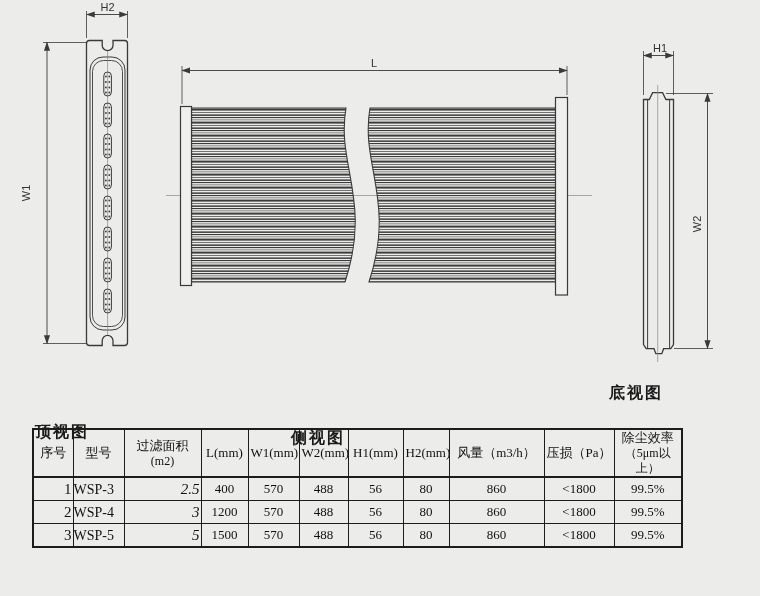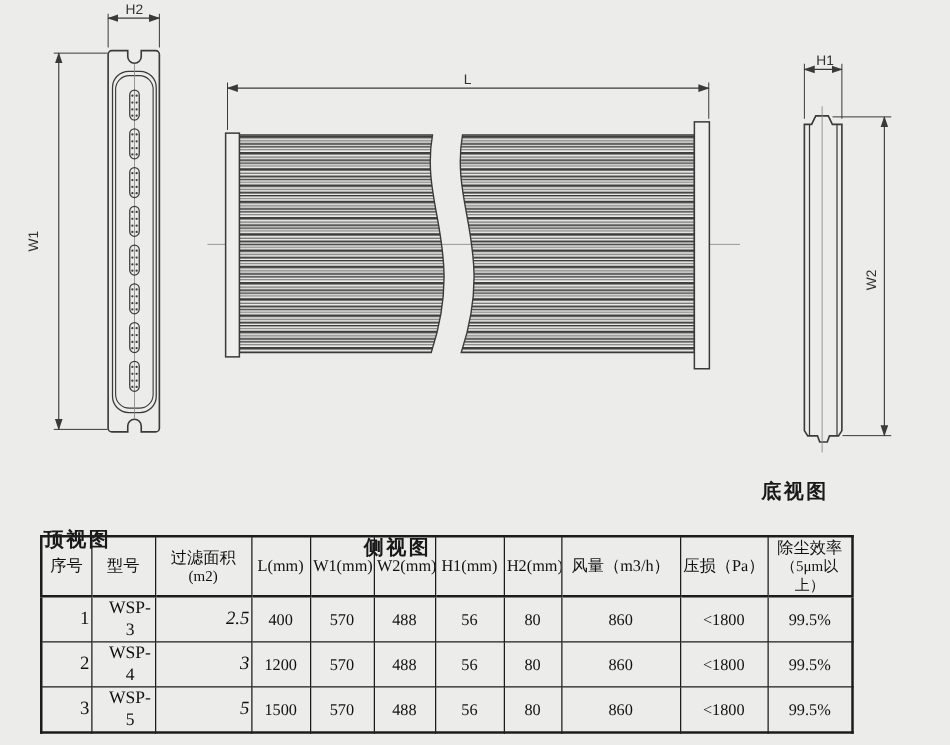--- a/index.html
+++ b/index.html
@@ -16,21 +16,21 @@
               font-weight:normal;line-height:1.25;overflow:hidden;}
   .spec-table{border:2px solid #1c1c1c;}
   .spec-table thead th{height:40px;font-size:13px;border-bottom:2px solid #1c1c1c;text-align:center;}
   .spec-table tbody td{height:22px;font-size:13px;text-align:center;}
   .spec-table .sub{display:block;font-size:12px;}
   .col-no{width:40px;} .col-model{width:51px;} .col-area{width:77px;}
   .col-l{width:47px;} .col-w1{width:51px;} .col-w2{width:49px;}
   .col-h1{width:55px;} .col-h2{width:46px;} .col-flow{width:95px;}
   .col-loss{width:70px;} .col-eff{width:68px;}
   .spec-table tbody td.c-no{text-align:right;font-size:15px;padding-right:1px;}
-  .spec-table tbody td.c-model{text-align:center;font-size:14px;padding-left:13px;font-family:Liberation Serif, serif;}
+  .spec-table tbody td.c-model{text-align:left;font-size:14px;padding-left:0;font-family:Liberation Serif, serif;}
   .spec-table tbody td.c-area{text-align:right;font-size:15px;padding-right:1px;font-style:italic;}
 </style>
 </head>
 <body>
 
 <div class="sheet">
 
   <svg width="760" height="420" viewBox="0 0 760 420">
     <defs>
       <marker id="arr" viewBox="0 0 10 10" refX="9.2" refY="5" markerWidth="10" markerHeight="10" orient="auto-start-reverse">

